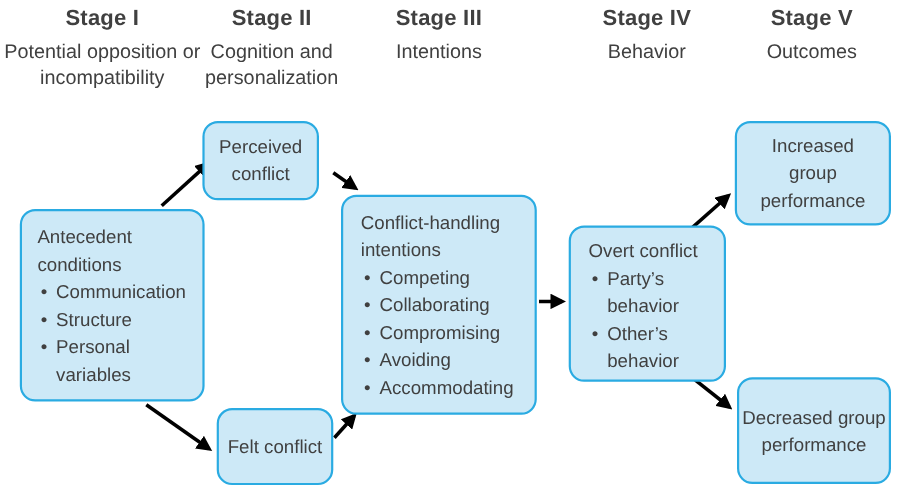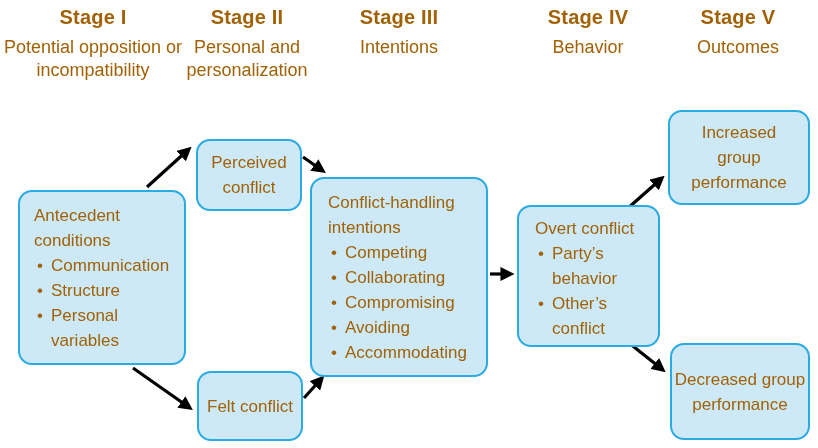--- a/index.html
+++ b/index.html
@@ -2,21 +2,21 @@
 <html><head>
 <meta charset="utf-8">
 <style>
   html, body { margin: 0; padding: 0; background: #ffffff; }
   .canvas {
     position: relative;
     width: 818px;
     height: 448px;
     background: #ffffff;
     font-family: "Liberation Sans", sans-serif;
-    color: #a16207;
+    color: #404040;
     overflow: hidden;
   }
   
   .stage-header { position: absolute; top: 6px; transform: translateX(-50%); text-align: center; }
   .stage-title { font-size: 20px; font-weight: 700; letter-spacing: 0.2px; margin-bottom: 7px; }
   .stage-sub { font-size: 18px; line-height: 23px; }
   .h1 { left: 93px;  width: 184px; }
   .h2 { left: 247px; width: 150px; text-align: center; }
   .h3 { left: 399px; width: 160px; }
   .h4 { left: 588px; width: 160px; }
@@ -26,21 +26,21 @@
     position: absolute;
     box-sizing: border-box;
     background: #cde9f7;
     border: 2px solid #2aabe2;
     border-radius: 14px;
     font-size: 17px;
     line-height: 25px;
   }
   .node.center { display: flex; align-items: center; justify-content: center; text-align: center; }
   .antecedent { left: 18px;  top: 190px; width: 168px; height: 175px; padding: 11px 20px 0 14px; }
-  .perceived  { left: 196px; top: 110px; width: 106px; height: 72px; margin-top: 29px; }
+  .perceived  { left: 184px; top: 110px; width: 106px; height: 72px; }
   .felt       { left: 197px; top: 371px; width: 106px; height: 70px; }
   .intentions { left: 310px; top: 177px; width: 178px; height: 200px; padding: 11px 4px 0 16px; }
   .overt      { left: 517px; top: 205px; width: 143px; height: 142px; padding: 9px 4px 0 16px; }
   .increased  { left: 668px; top: 110px; width: 142px; height: 95px; padding: 0 12px; }
   .decreased  { left: 670px; top: 343px; width: 140px; height: 97px; padding: 0 0; }
   ul.bullets { margin: 0; padding: 0; list-style: none; }
   ul.bullets li { position: relative; padding-left: 17px; }
   ul.bullets li::before { content: "\2022"; position: absolute; left: 3px; }
   
   #edges { position: absolute; left: 0; top: 0; pointer-events: none; }
@@ -49,21 +49,21 @@
 <body>
 
 <div class="canvas">
 
   <div class="stage-header h1">
     <div class="stage-title">Stage I</div>
     <div class="stage-sub">Potential opposition or incompatibility</div>
   </div>
   <div class="stage-header h2">
     <div class="stage-title">Stage II</div>
-    <div class="stage-sub">Personal and personalization</div>
+    <div class="stage-sub">Cognition and personalization</div>
   </div>
   <div class="stage-header h3">
     <div class="stage-title">Stage III</div>
     <div class="stage-sub">Intentions</div>
   </div>
   <div class="stage-header h4">
     <div class="stage-title">Stage IV</div>
     <div class="stage-sub">Behavior</div>
   </div>
   <div class="stage-header h5">
@@ -111,21 +111,21 @@
       <li>Compromising</li>
       <li>Avoiding</li>
       <li>Accommodating</li>
     </ul>
   </div>
 
   <div class="node overt">
     <div>Overt conflict</div>
     <ul class="bullets">
       <li>Party’s behavior</li>
-      <li>Other’s conflict</li>
+      <li>Other’s behavior</li>
     </ul>
   </div>
 
   <div class="node center increased">
     <div>Increased group performance</div>
   </div>
 
   <div class="node center decreased">
     <div>Decreased group performance</div>
   </div>

